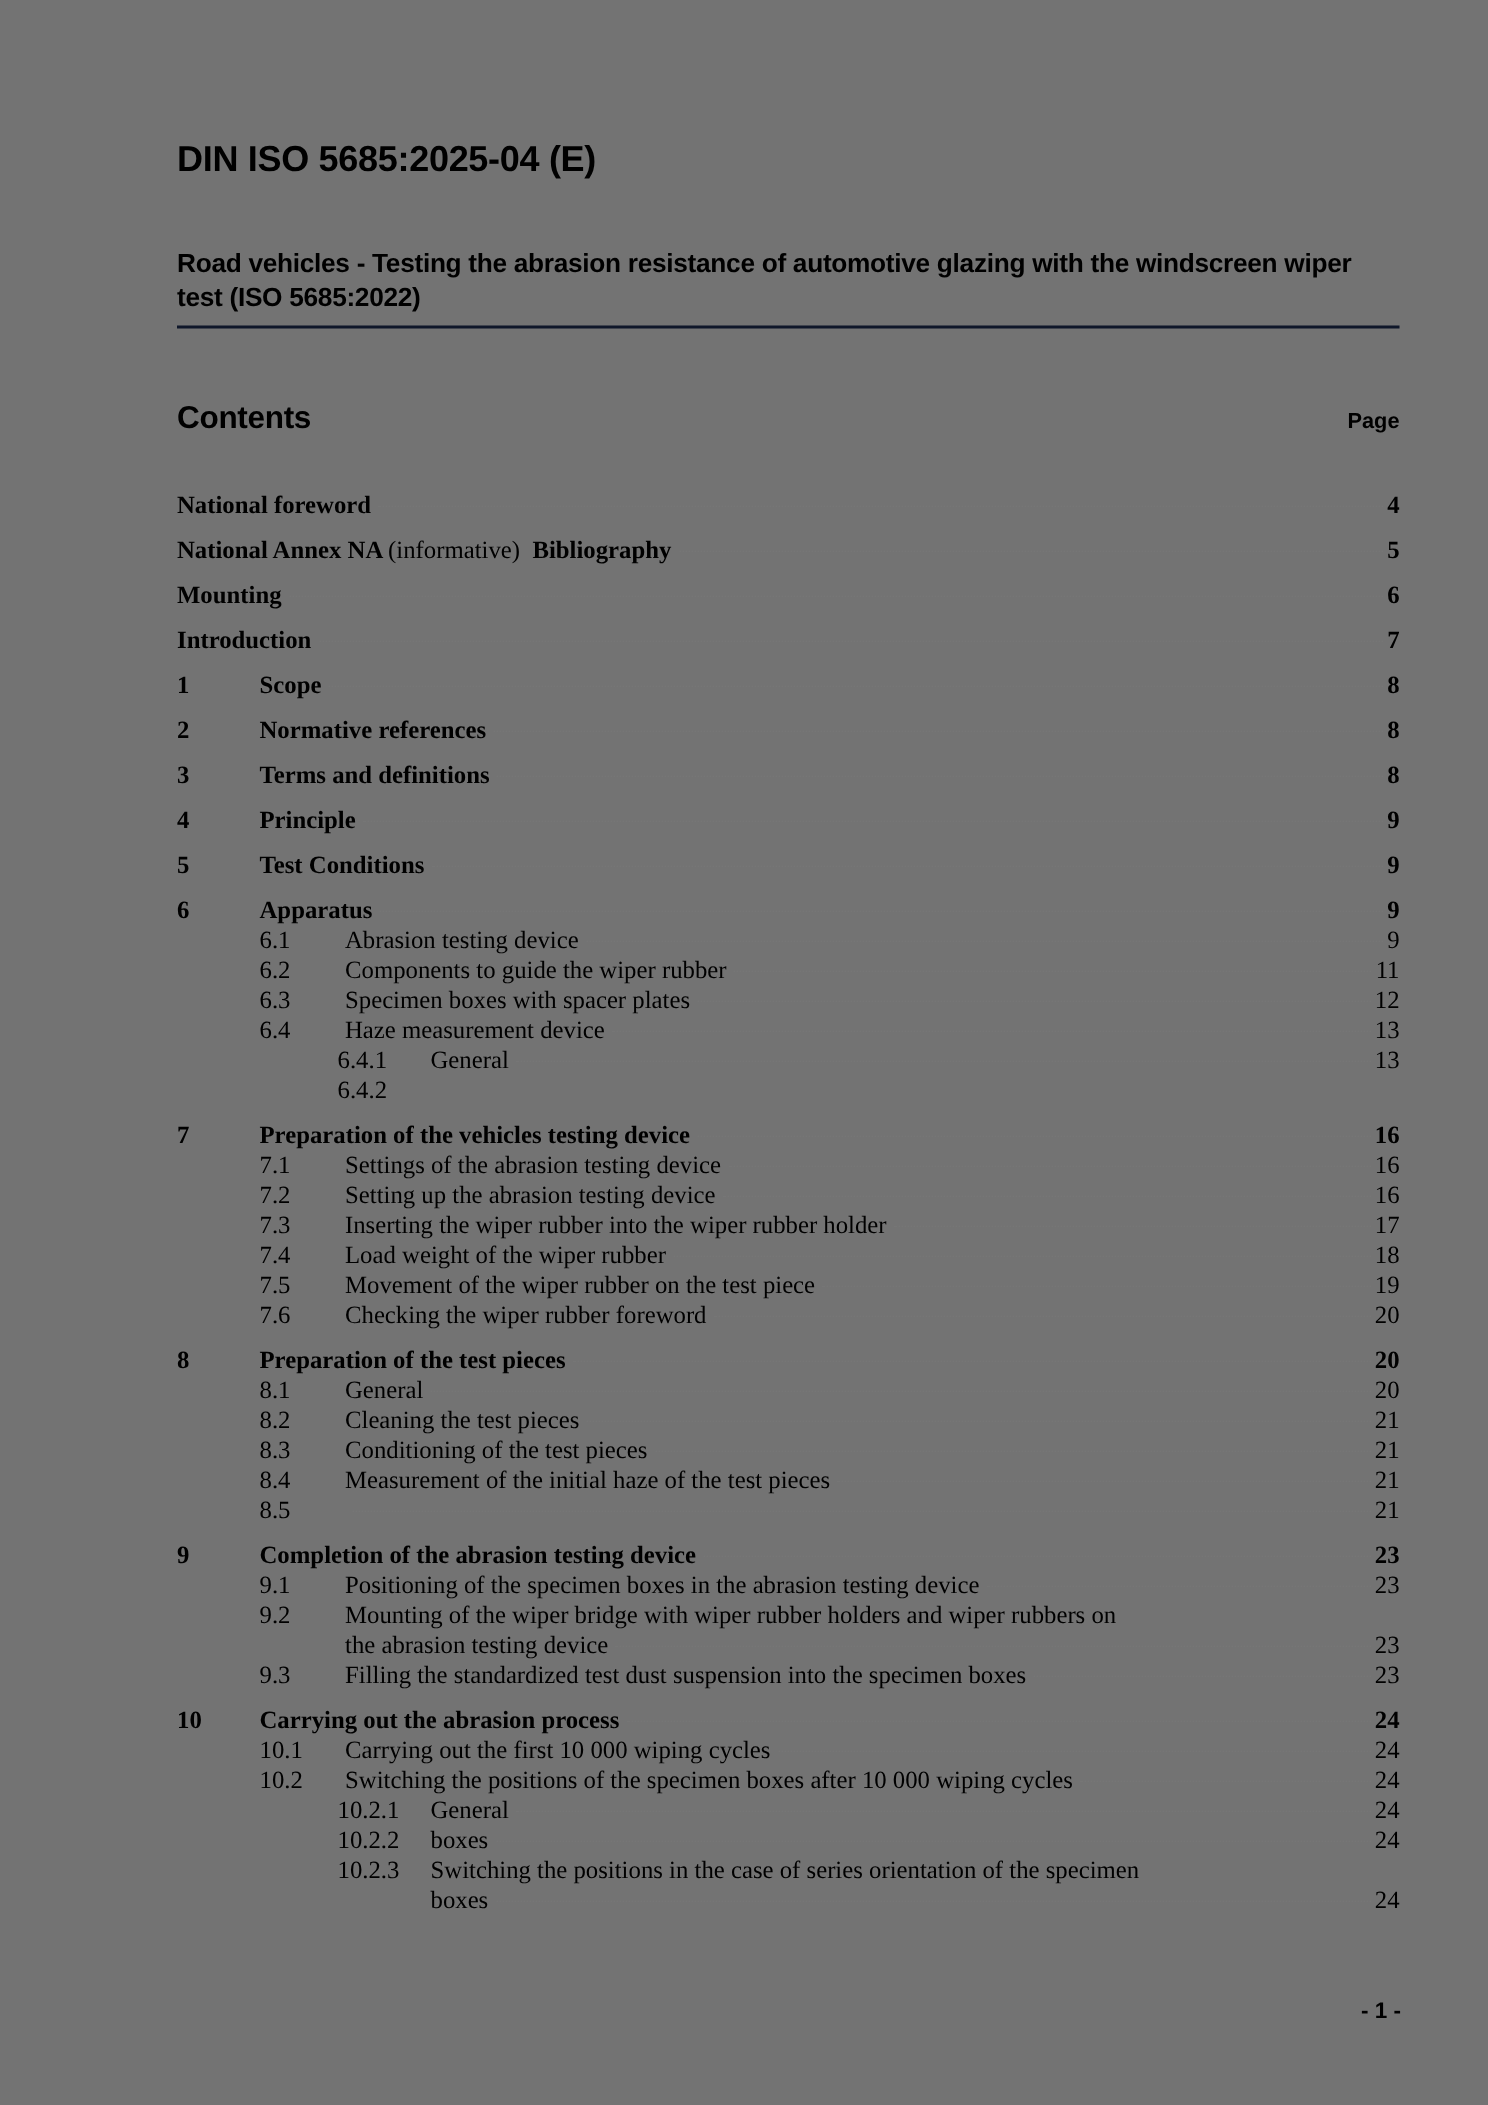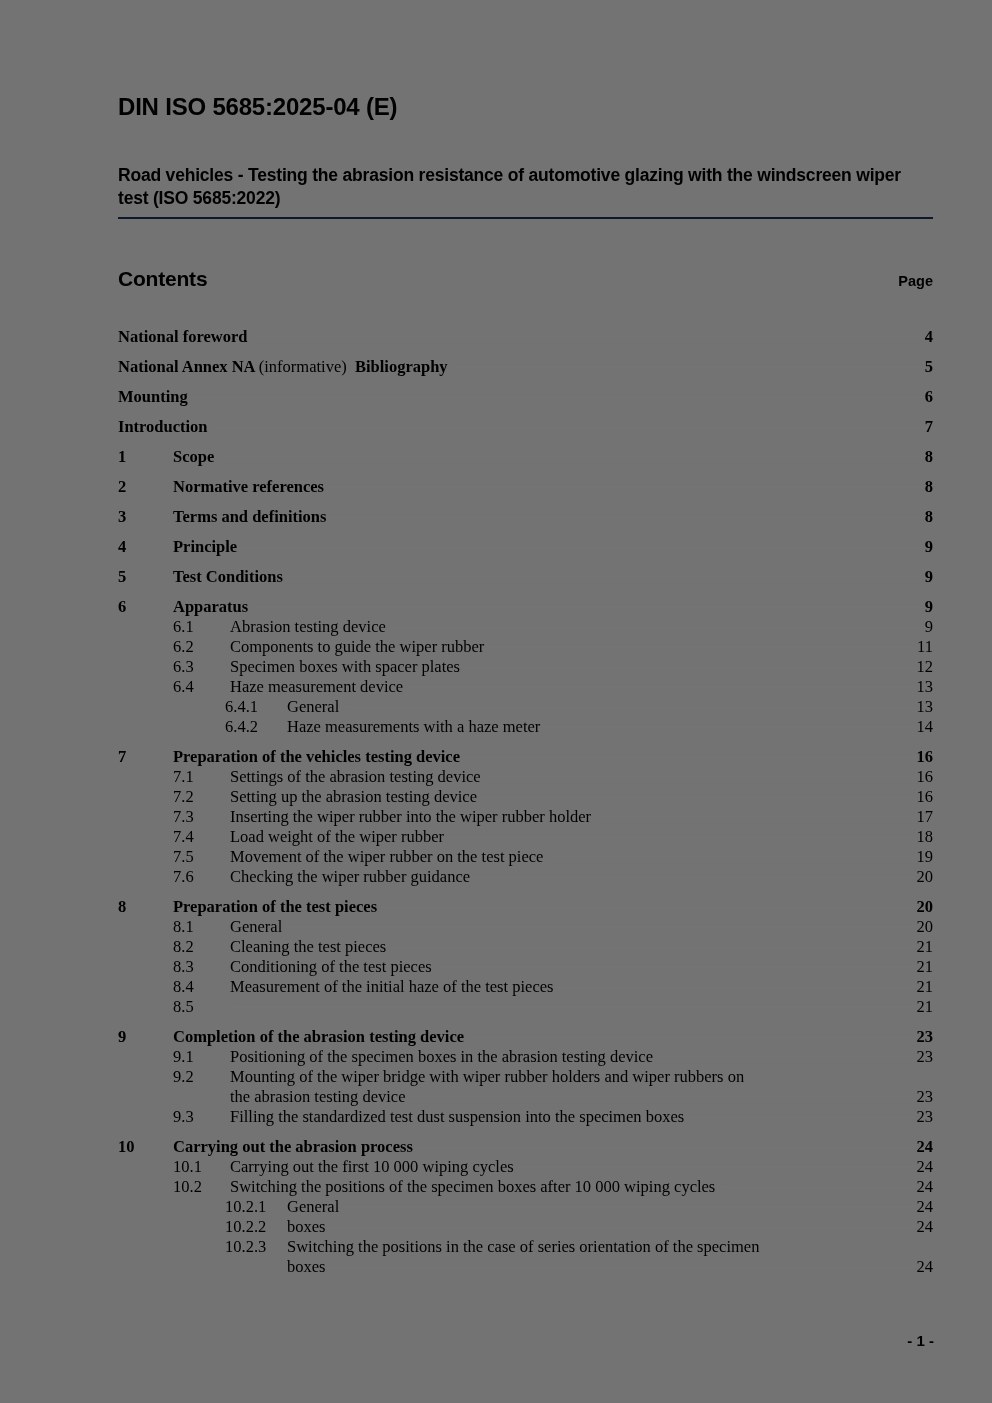--- a/index.html
+++ b/index.html
@@ -230,27 +230,20 @@
           <div class="toc-content">
             <div class="toc-line">
               <span class="toc-title">General</span>
               <span class="toc-leader"></span>
               <span class="toc-page">13</span>
             </div>
           </div>
         </div>
         <div class="toc-row lvl3">
           <span class="toc-num">6.4.2</span>
-          <div class="toc-content">
-            <div class="toc-line">
-              <span class="toc-title">Haze measurements with a haze meter</span>
-              <span class="toc-leader"></span>
-              <span class="toc-page">14</span>
-            </div>
-          </div>
         </div>
         <div class="toc-row lvl1">
           <span class="toc-num">7</span>
           <div class="toc-content">
             <div class="toc-line">
               <span class="toc-title">Preparation of the vehicles testing device</span>
               <span class="toc-leader"></span>
               <span class="toc-page">16</span>
             </div>
           </div>
@@ -302,21 +295,21 @@
               <span class="toc-title">Movement of the wiper rubber on the test piece</span>
               <span class="toc-leader"></span>
               <span class="toc-page">19</span>
             </div>
           </div>
         </div>
         <div class="toc-row lvl2">
           <span class="toc-num">7.6</span>
           <div class="toc-content">
             <div class="toc-line">
-              <span class="toc-title">Checking the wiper rubber guidance</span>
+              <span class="toc-title">Checking the wiper rubber foreword</span>
               <span class="toc-leader"></span>
               <span class="toc-page">20</span>
             </div>
           </div>
         </div>
         <div class="toc-row lvl1">
           <span class="toc-num">8</span>
           <div class="toc-content">
             <div class="toc-line">
               <span class="toc-title">Preparation of the test pieces</span>

